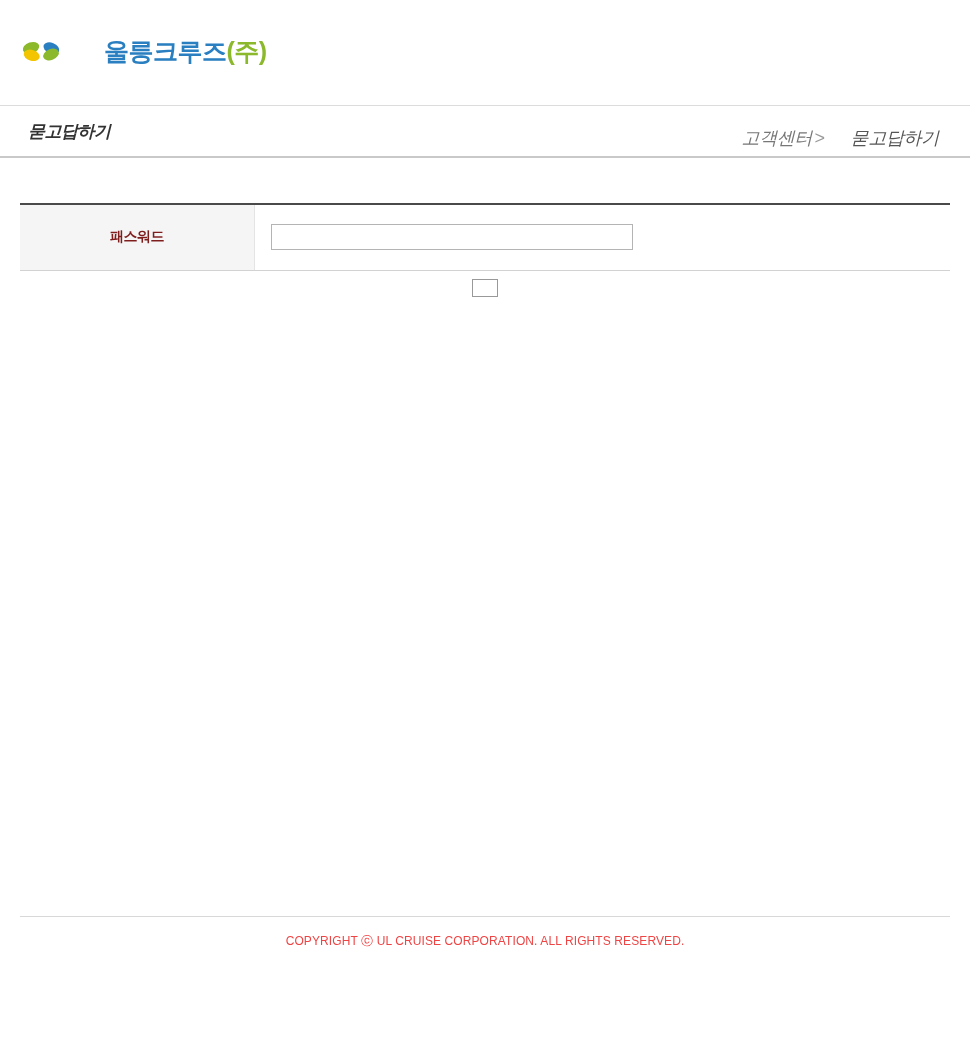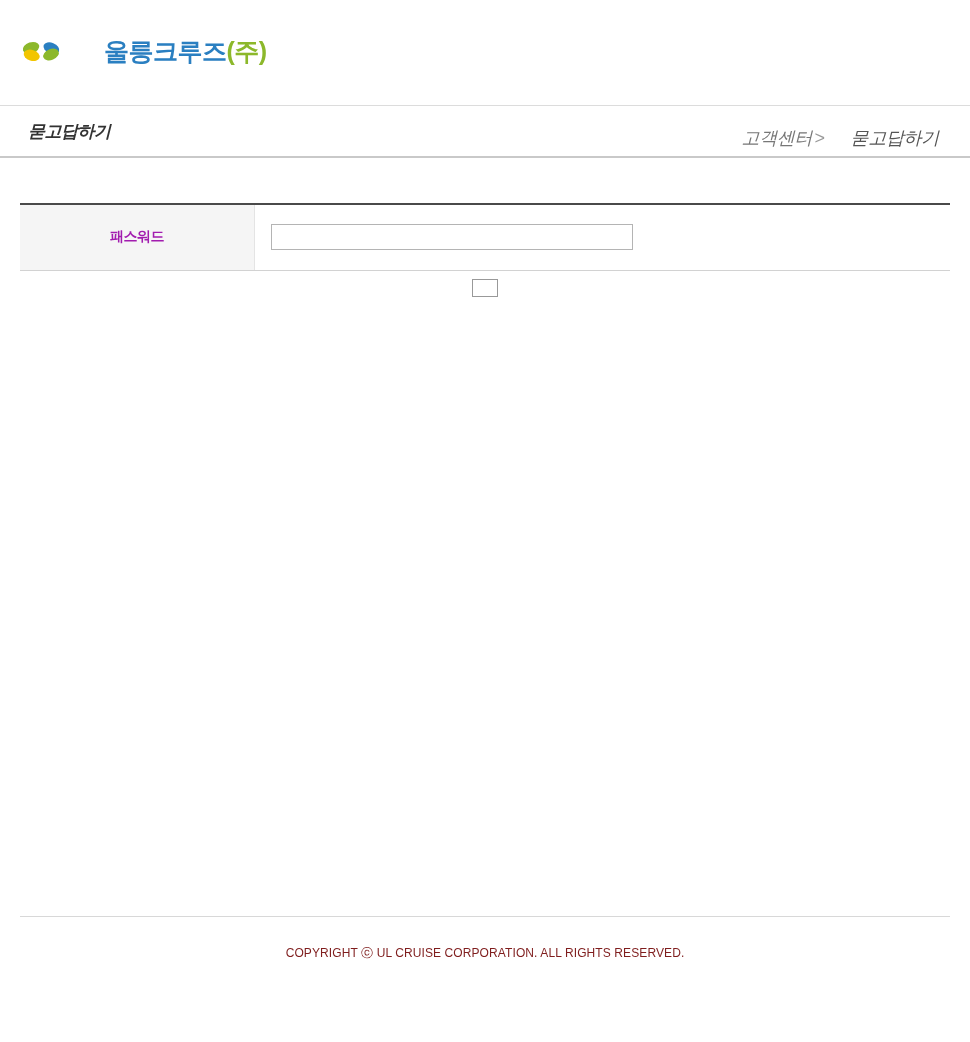--- a/index.html
+++ b/index.html
@@ -110,21 +110,21 @@
   }
   .pw-label-cell {
     width: 232px;
     background: #f5f5f5;
     border-bottom: 1px solid #d2d2d2;
     border-right: 1px solid #e4e4e4;
     text-align: center;
     vertical-align: middle;
     font-size: 14px;
     font-weight: bold;
-    color: #a21caf;
+    color: #7f1d1d;
     letter-spacing: -0.5px;
   }
   .pw-input-cell {
     background: #ffffff;
     border-bottom: 1px solid #d2d2d2;
     vertical-align: middle;
     padding-left: 16px;
   }
   .pw-input {
     width: 354px;
@@ -164,24 +164,24 @@
     left: 0;
     right: 0;
     bottom: 0;
     height: 126px;
   }
   .footer-rule {
     margin: 0 20px;
     border-top: 1px solid #d8d8d8;
   }
   .copyright {
-    margin-top: 28px;
+    margin-top: 16px;
     text-align: center;
     font-size: 12px;
-    color: #7f1d1d;
+    color: #ef4444;
     letter-spacing: 0.1px;
   }
 </style>
 </head>
 <body>
 
 <div class="page">
 
   <div class="site-header">
     <a class="logo-wrap" href="#">

